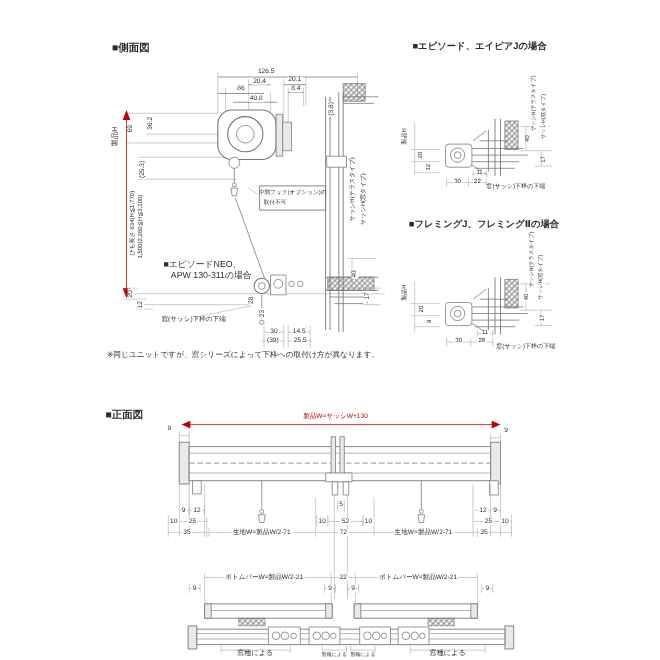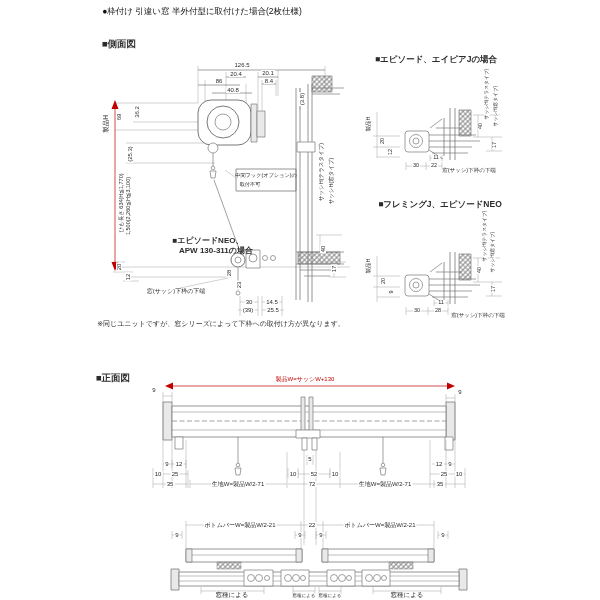--- a/index.html
+++ b/index.html
@@ -22,21 +22,21 @@
   .nobg{background:transparent;}
   .h1{font-size:9.5px;font-weight:bold;background:transparent;}
   .h2{font-size:8.5px;font-weight:bold;background:transparent;}
   .hdr{font-size:8.5px;color:#111;background:transparent;}
   .s45{font-size:4.5px;}
   .s48{font-size:4.8px;}
   .s52{font-size:5.2px;}
   .s55{font-size:5.5px;}
   .s65{font-size:6.5px;}
   .s7{font-size:7px;background:transparent;}
-  .s8b{font-size:8px;font-weight:bold;background:transparent;margin-left:24px;}
+  .s8b{font-size:8px;font-weight:normal;background:transparent;}
   .red-t{color:var(--red,#c00000);}
 </style>
 </head>
 <body>
 
 <div id="canvas" style="--red: #c00000; --text: #2b2b2b;">
 
   <svg id="art" width="600" height="600" viewBox="0 0 600 600">
     <defs>
       <pattern id="ht" width="3.5" height="3.5" patternTransform="rotate(45)" patternUnits="userSpaceOnUse">
@@ -152,21 +152,20 @@
       <circle cx="334" cy="578" r="3.5"></circle>
       <circle cx="342" cy="578" r="3.5"></circle>
       <circle cx="349" cy="578" r="2.5"></circle>
     <rect x="362" y="570" width="28" height="16" class="f"></rect>
       <circle cx="369" cy="578" r="3.5"></circle>
       <circle cx="377" cy="578" r="3.5"></circle>
       <circle cx="384" cy="578" r="2.5"></circle>
     <path class="thin" d="M201 587 V594 M264 587 V594 M201 591 H264 M373 587 V594 M441 587 V594 M373 591 H441 M293 587 V594 M315 587 V594 M293 591 H315 M319 587 V594 M341 587 V594 M319 591 H341"></path>
   </svg>
 
-  <span class="lbl hdr" style="left:202px;top:11px">●枠付け 引違い窓 半外付型に取付けた場合(2枚仕様)</span>
 
   <span class="lbl h1" style="left:119px;top:44px">■側面図</span>
   <span class="lbl" style="left:242px;top:65px">126.5</span>
   <span class="lbl" style="left:236px;top:74px">20.4</span>
   <span class="lbl" style="left:219px;top:81px">86</span>
   <span class="lbl" style="left:233px;top:90px">40.8</span>
   <span class="lbl" style="left:268px;top:73px">20.1</span>
   <span class="lbl" style="left:269px;top:81px">8.4</span>
   <span class="lbl v" style="left:302px;top:99px">(3.8)</span>
   <span class="lbl v" style="left:119px;top:117px">69</span>
@@ -187,34 +186,34 @@
   <span class="lbl" style="left:249px;top:302px">30</span>
   <span class="lbl" style="left:248px;top:310px">(39)</span>
   <span class="lbl" style="left:272px;top:302px">14.5</span>
   <span class="lbl" style="left:273px;top:310px">25.5</span>
   <span class="lbl v" style="left:323px;top:249px">40</span>
   <span class="lbl v" style="left:334px;top:269px">17</span>
   <span class="lbl v s55" style="left:322px;top:172px">サッシH(テラスタイプ)</span>
   <span class="lbl v s55" style="left:332px;top:181px">サッシH(窓タイプ)</span>
   <span class="lbl s7" style="left:221px;top:323px">※同じユニットですが、窓シリーズによって下枠への取付け方が異なります。</span>
 
-  <span class="lbl h2" style="left:436px;top:59px">■エピソード、エイピアJの場合</span>
+  <span class="lbl h2" style="left:436px;top:42px">■エピソード、エイピアJの場合</span>
   <span class="lbl v s55" style="left:369px;top:124px">製品H</span>
   <span class="lbl v s55" style="left:383px;top:141px">20</span>
   <span class="lbl v s55" style="left:391px;top:152px">12</span>
   <span class="lbl s55" style="left:416px;top:166px">30</span>
   <span class="lbl s55" style="left:434px;top:166px">22</span>
   <span class="lbl s55" style="left:436px;top:158px">11</span>
   <span class="lbl s55" style="left:469px;top:171px">窓(サッシ)下枠の下端</span>
   <span class="lbl v s55" style="left:481px;top:126px">40</span>
   <span class="lbl v s55" style="left:495px;top:145px">17</span>
   <span class="lbl v s48" style="left:487px;top:94px">サッシH(テラスタイプ)</span>
   <span class="lbl v s48" style="left:496px;top:106px">サッシH(窓タイプ)</span>
 
-  <span class="lbl h2" style="left:440px;top:204px">■フレミングJ、エピソードNEO</span>
+  <span class="lbl h2" style="left:440px;top:204px">■フレミングJ、フレミングⅡの場合</span>
   <span class="lbl v s55" style="left:369px;top:266px">製品H</span>
   <span class="lbl v s55" style="left:384px;top:281px">20</span>
   <span class="lbl v s55" style="left:392px;top:292px">9</span>
   <span class="lbl s55" style="left:417px;top:311px">30</span>
   <span class="lbl s55" style="left:438px;top:311px">28</span>
   <span class="lbl s55" style="left:441px;top:303px">11</span>
   <span class="lbl s55" style="left:478px;top:316px">窓(サッシ)下枠の下端</span>
   <span class="lbl v s55" style="left:480px;top:270px">40</span>
   <span class="lbl v s55" style="left:494px;top:289px">17</span>
   <span class="lbl v s48" style="left:485px;top:236px">サッシH(テラスタイプ)</span>

